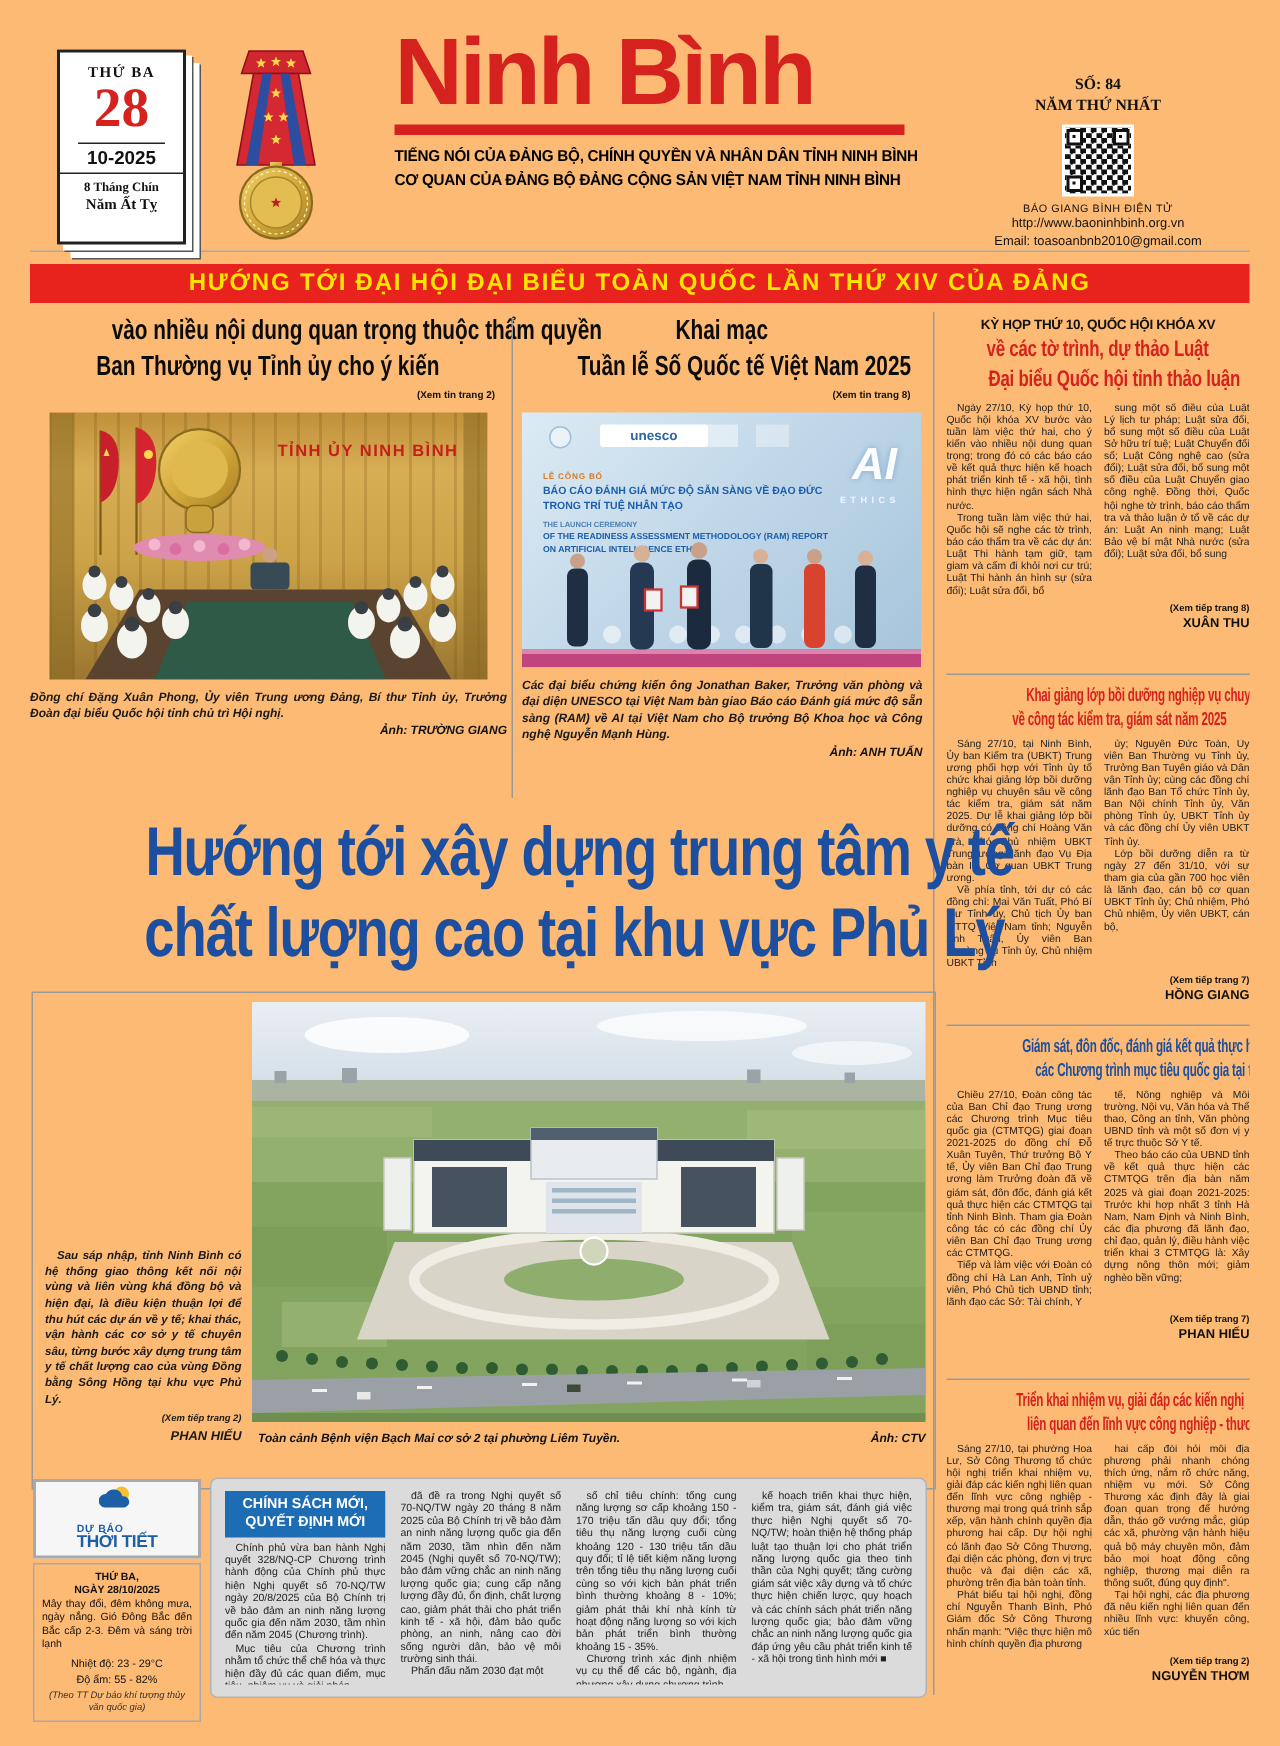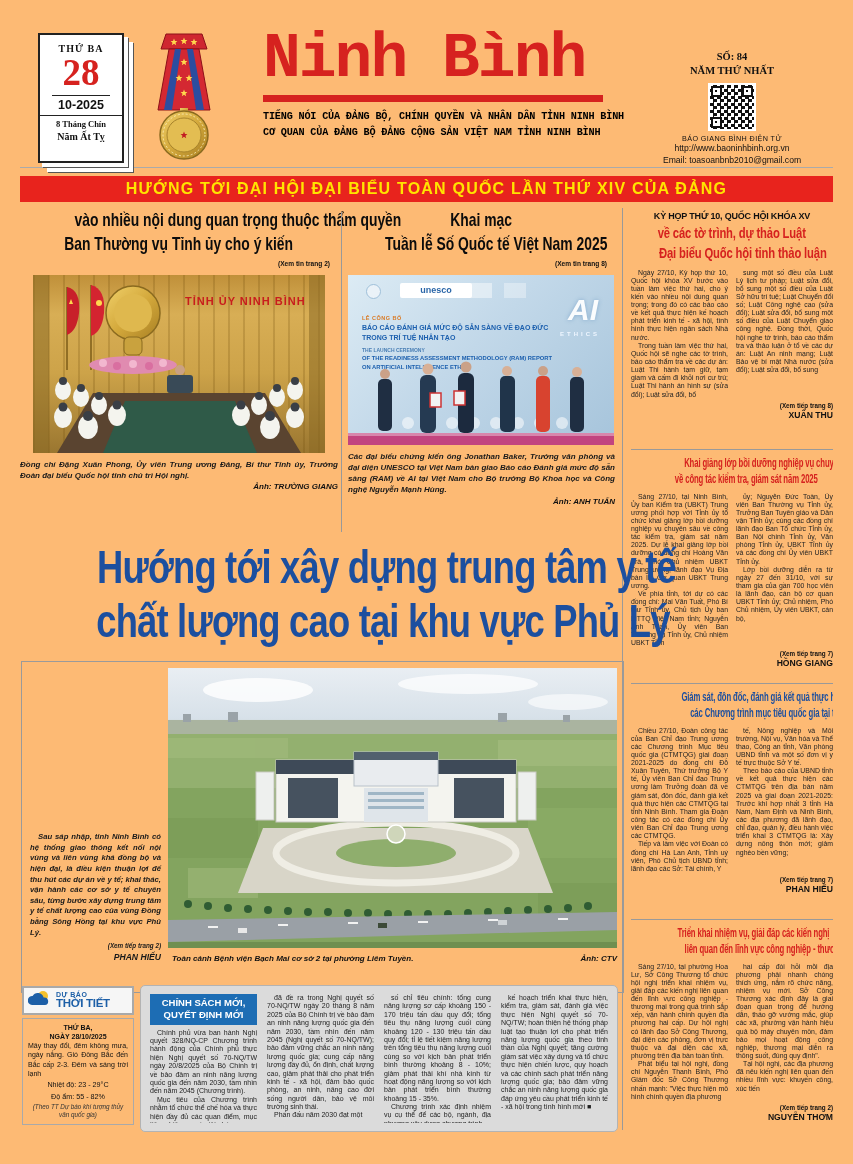--- a/index.html
+++ b/index.html
@@ -14,21 +14,21 @@
   .cal-wd{margin-top:9px;font:bold 10px/1 "Liberation Serif",serif;letter-spacing:1px;}
   .cal-day{font:bold 37px/1.05 "Liberation Serif",serif;color:#d6221f;}
   .cal-sep{border-top:1.5px solid #222;margin:2px 12px 3px;}
   .cal-sep2{border-top:1.5px solid #222;margin:4px 0 3px;}
   .cal-my{font:bold 12.5px/1 "Liberation Sans",sans-serif;}
   .cal-l1{font:bold 8.5px/1.4 "Liberation Serif",serif;}
   .cal-l2{font:bold 10px/1.2 "Liberation Serif",serif;}
 
   .medal{position:absolute;left:146px;top:30px;width:76px;height:132px;}
 
-  .mast{position:absolute;left:263px;top:26px;width:352px;font-family:Liberation Mono, monospace;}
+  .mast{position:absolute;left:263px;top:14px;width:352px;}
   .mast-title{font-weight:bold;font-size:63px;line-height:1.08;color:#d6221f;letter-spacing:-2px;}
   .mast-rule{height:7px;background:#d6221f;margin-top:1px;width:340px;}
   .org{margin-top:7px;font-weight:bold;font-size:10.5px;line-height:1.5;letter-spacing:-0.2px;color:#000;}
 
   .issue{position:absolute;left:642px;top:50px;width:180px;text-align:center;}
   .issue-no,.issue-yr{font:bold 10.5px/1.35 "Liberation Serif",serif;}
   .qr{position:relative;width:44px;height:44px;margin:7px auto 5px;
       background:repeating-conic-gradient(#111 0% 25%,#fff 0% 50%) 0 0/7px 7px;outline:2px solid #fff;}
   .qr i{position:absolute;width:11px;height:11px;border:2.5px solid #111;background:#fff;box-sizing:border-box;}
   .qr i::after{content:"";position:absolute;left:2px;top:2px;width:2px;height:2px;background:#111;}
@@ -98,21 +98,21 @@
     background:linear-gradient(180deg,#e9eef3 0%,#d7e1e9 18%,#b9c6a9 24%,#8fae6d 38%,#84a562 70%,#7a9c5a 100%);}
   .f-intro{position:absolute;left:8px;top:170px;width:131px;font-style:italic;font-weight:bold;font-size:7.7px;
            line-height:1.38;text-align:justify;color:#1a1a1a;}
   .f-intro p{text-indent:8px;}
   .f-end{text-align:right;margin-top:4px;}
   .f-cap{position:absolute;left:150px;top:292px;width:445px;display:flex;justify-content:space-between;
          font-style:italic;font-weight:bold;font-size:8px;}
 
   
   .weather{position:absolute;left:22px;top:986px;width:112px;}
-  .w-head{box-sizing:border-box;border:2px solid #a9a9a9;background:#f6f6f6;display:flex;align-items:center;gap:4px;padding:2px 4px;}
+  .w-head{box-sizing:border-box;border:2px solid #a9a9a9;background:#f6f6f6;display:flex;align-items:center;gap:4px;padding:2px 4px;flex-direction:column;}
   .w-ht{line-height:1;}
   .w-t1{font-weight:bold;font-size:7px;color:#1d5fa7;letter-spacing:.5px;}
   .w-t2{font-weight:bold;font-size:11.5px;color:#1d5fa7;letter-spacing:-0.3px;}
   .w-body{box-sizing:border-box;border:1.5px solid #a9a9a9;margin-top:3px;padding:4px 5px;font-size:7px;line-height:1.32;text-align:justify;}
   .w-date{text-align:center;font-weight:bold;font-size:7px;line-height:1.3;}
   .w-line{text-align:center;margin-top:2px;font-size:7.2px;}
   .w-src{text-align:center;font-style:italic;font-size:6.3px;margin-top:2px;color:#333;}
 
   
   .policy{box-sizing:border-box;position:absolute;left:140px;top:985px;width:478px;height:147px;background:#dbdbdb;

